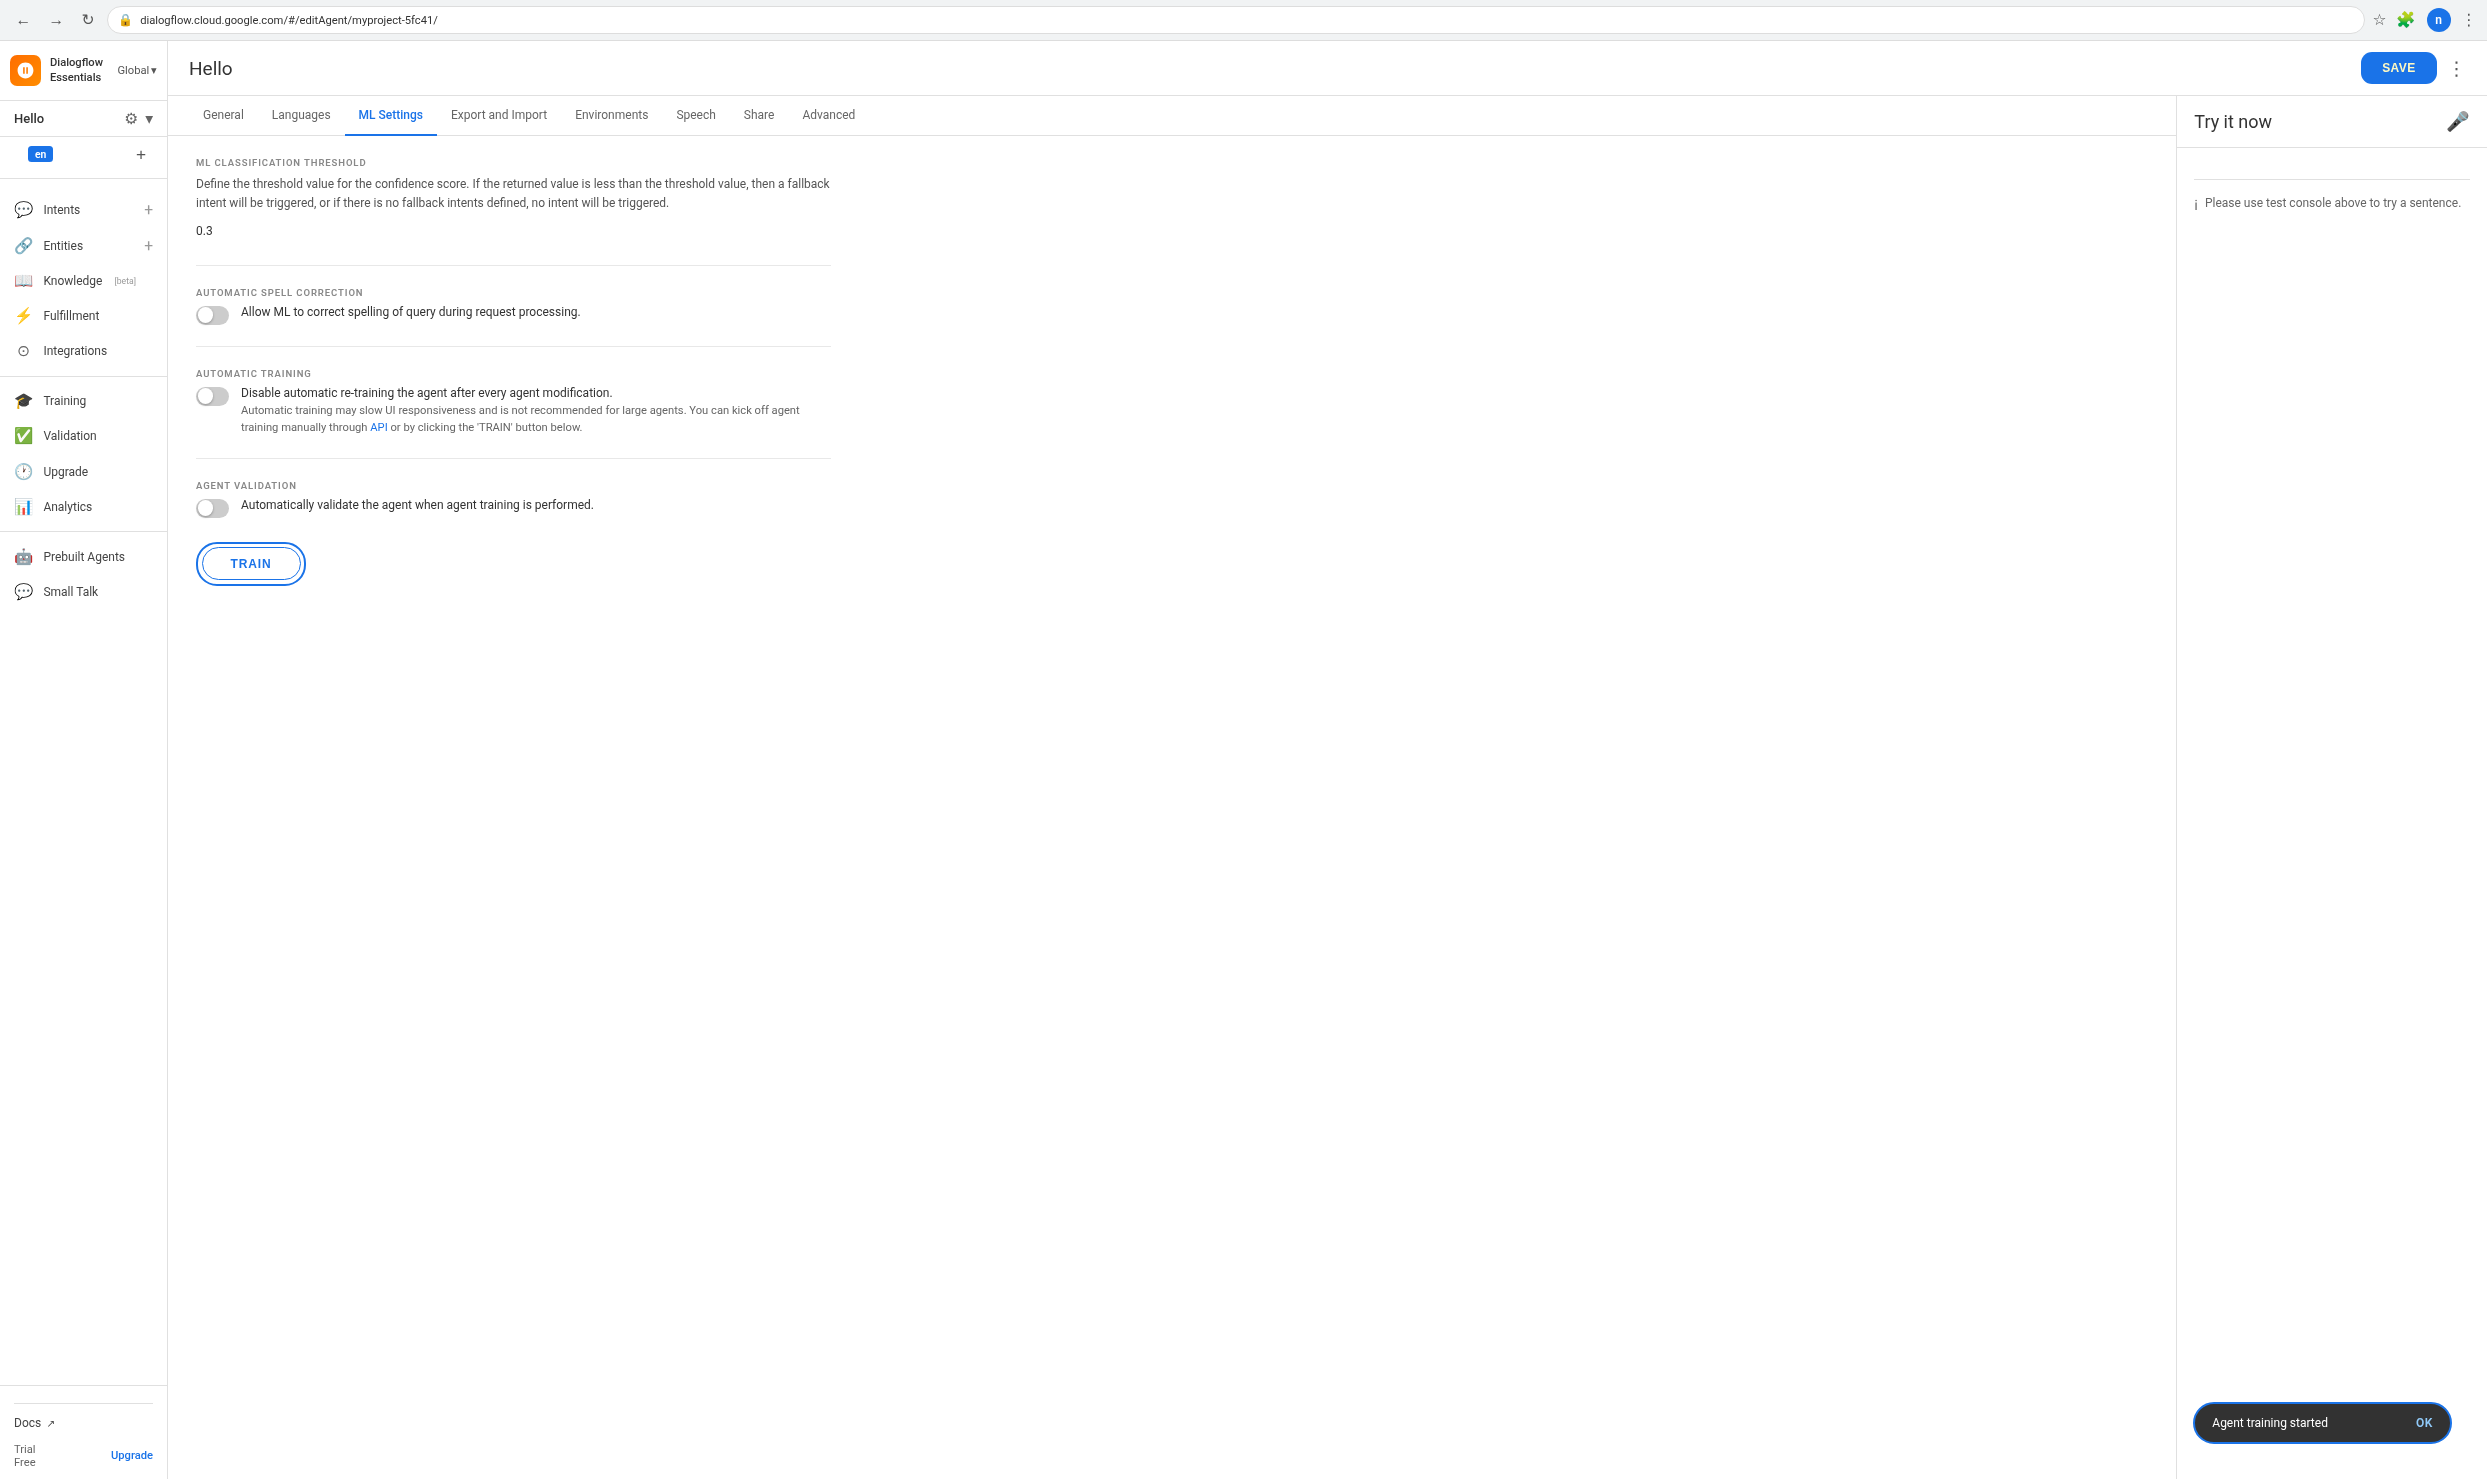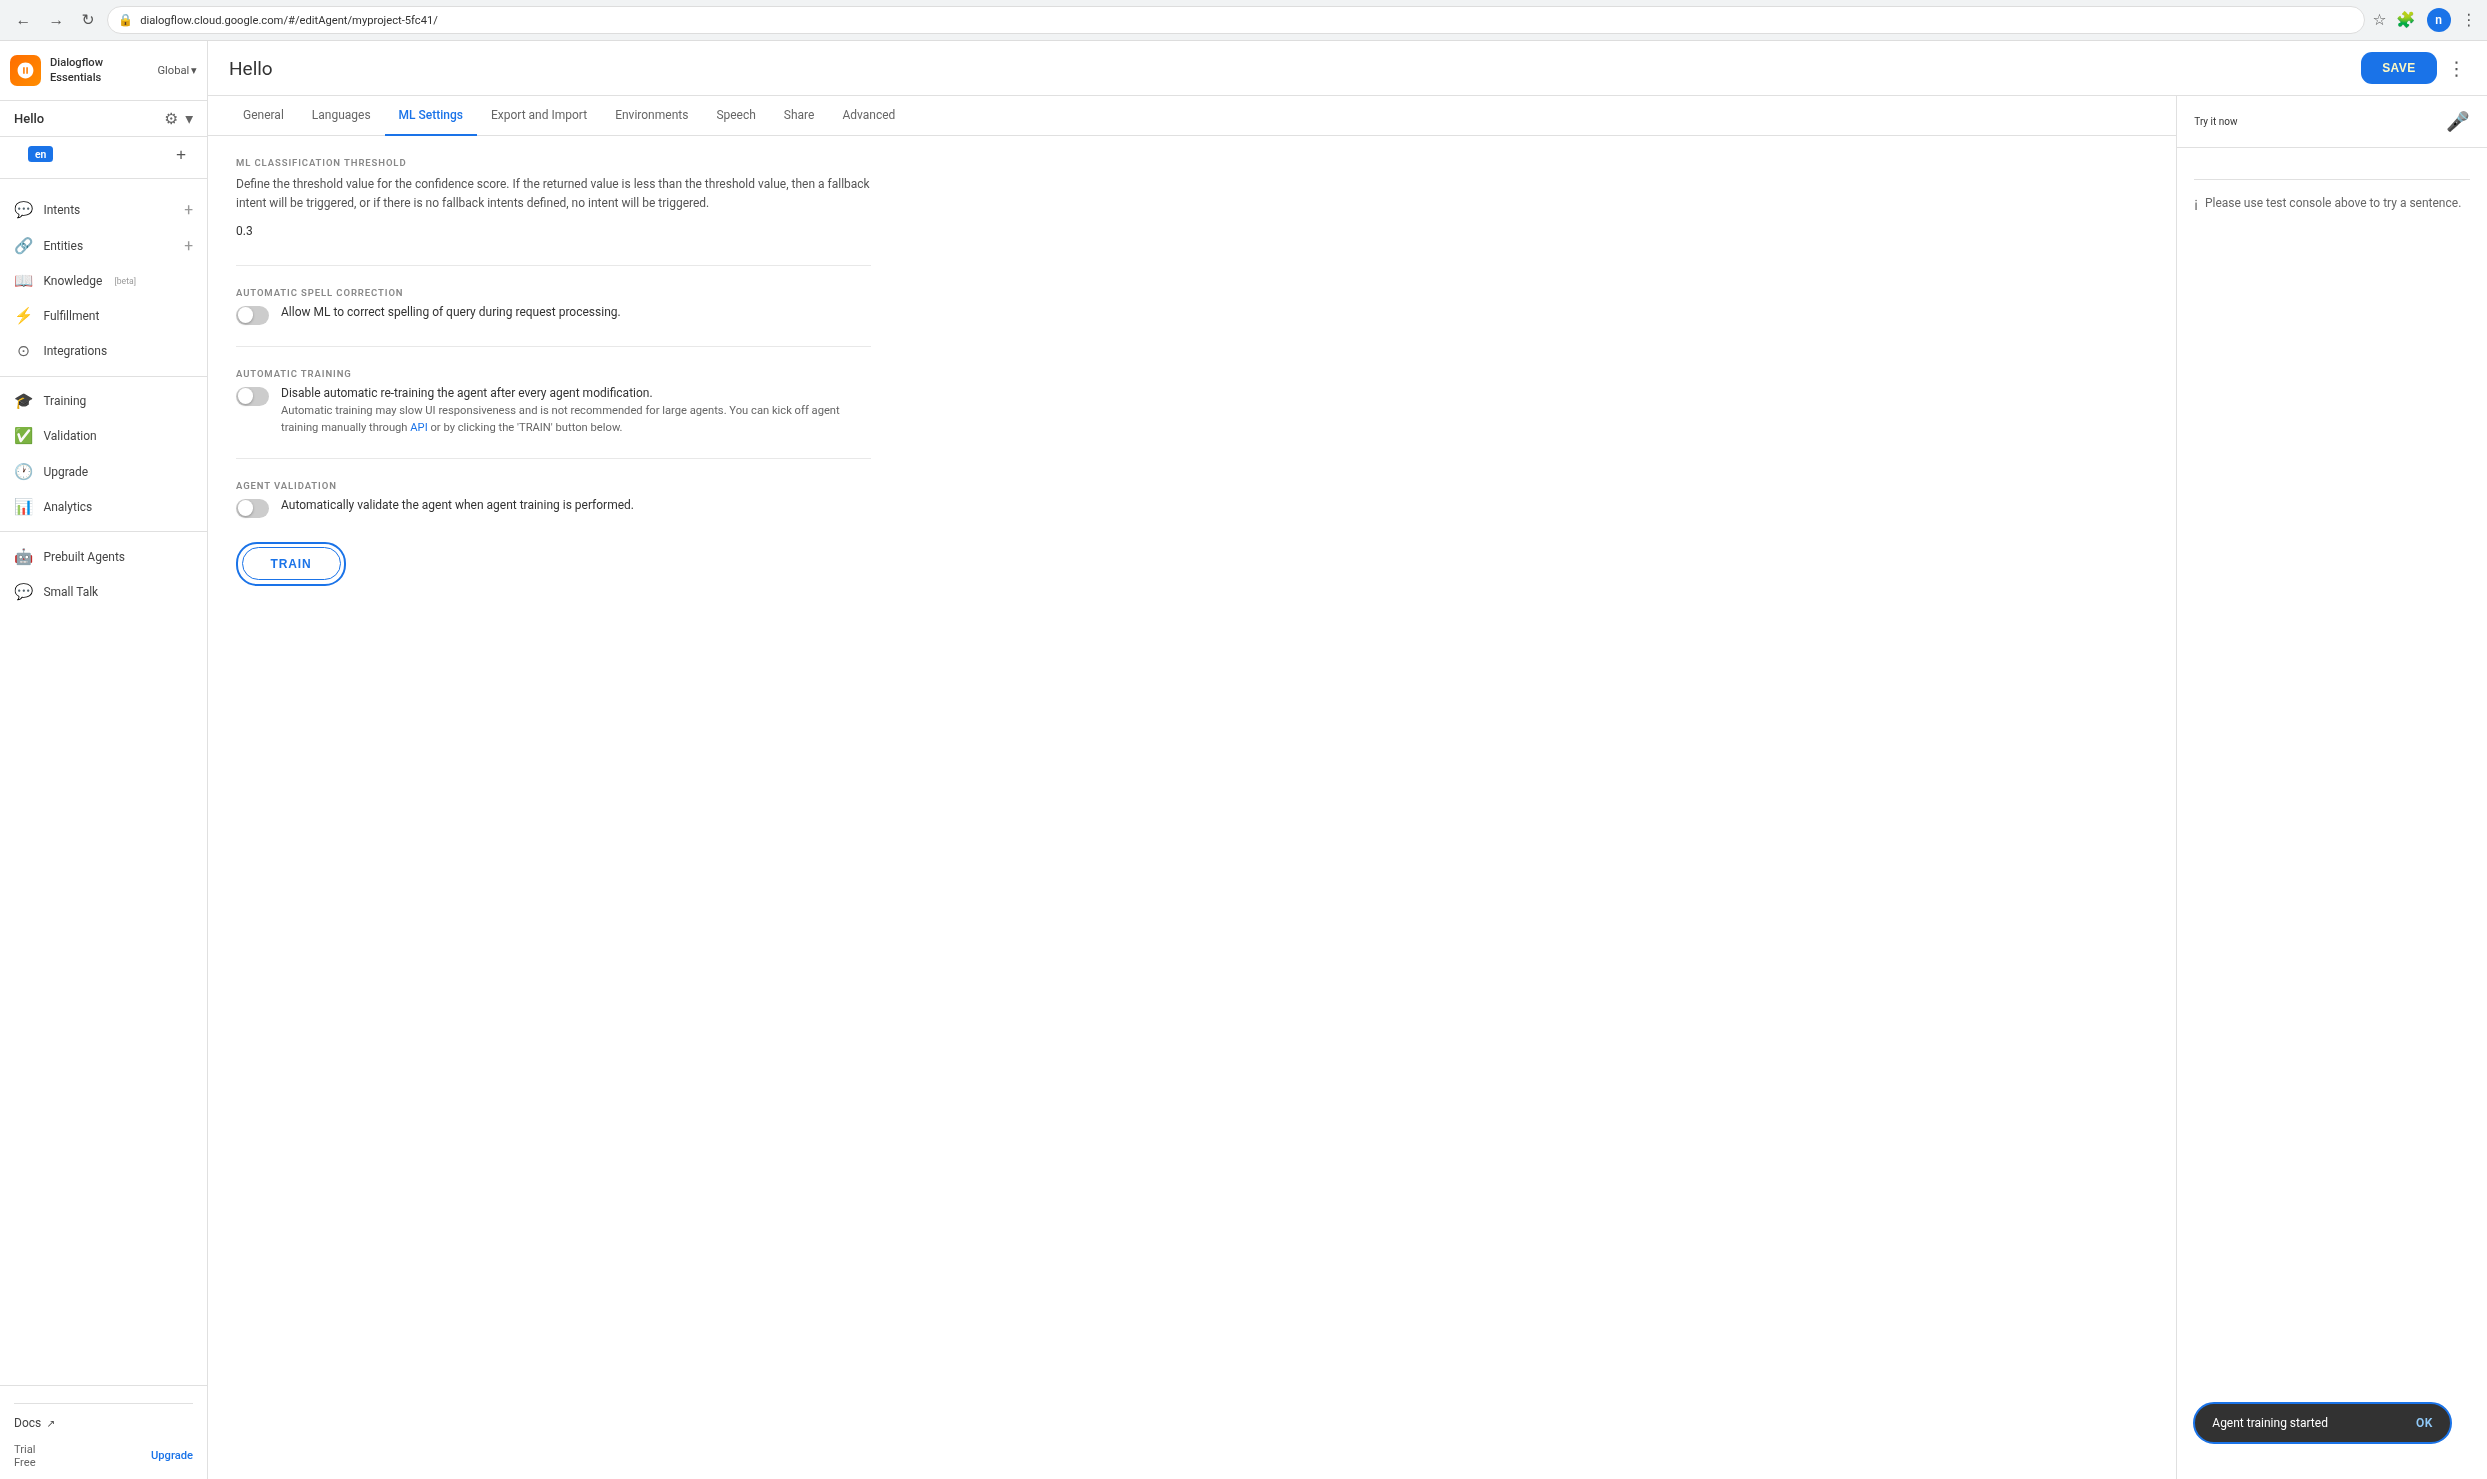--- a/index.html
+++ b/index.html
@@ -14,21 +14,21 @@
       flex: 1; display: flex; align-items: center; background: #fff; border: 0.9px solid #ddd; border-radius: 17.3px; padding: 3.5px 10.4px; gap: 7px; height: 28px;
     }
     .address-url { font-size: 11.2px; color: #333; flex: 1; }
     .browser-icons { display: flex; gap: 10.4px; align-items: center; color: #555; font-size: 15.6px; }
 
     
     .app { display: flex; flex: 1; overflow: hidden; }
 
     
     .sidebar {
-      width: 208px; background: #fff; border-right: 0.9px solid #e0e0e0; display: flex; flex-direction: column; overflow-y: auto; flex-shrink: 0;
+      width: 168px; background: #fff; border-right: 0.9px solid #e0e0e0; display: flex; flex-direction: column; overflow-y: auto; flex-shrink: 0;
     }
     .sidebar-header {
       display: flex; align-items: center; padding: 14px 10.4px; gap: 8.6px; border-bottom: 0.9px solid #e0e0e0;
     }
     .logo-icon {
       width: 31px; height: 31px; background: linear-gradient(135deg, #FF6D00 0%, #FF8C00 100%); border-radius: 7px; display: flex; align-items: center; justify-content: center; color: white; font-size: 17.3px; flex-shrink: 0;
     }
     .logo-text { font-size: 11.2px; font-weight: 500; line-height: 1.3; color: #333; }
     .global-select { display: flex; align-items: center; gap: 1.7px; font-size: 11.2px; color: #555; cursor: pointer; margin-left: auto; }
 
@@ -72,21 +72,21 @@
     }
     .more-icon { color: #555; font-size: 19px; margin-left: 10.4px; cursor: pointer; }
 
     
     .try-panel {
       width: 311px; border-left: 0.9px solid #e0e0e0; display: flex; flex-direction: column; background: #fff; flex-shrink: 0;
     }
     .try-header {
       display: flex; align-items: center; justify-content: space-between; padding: 14px 17.3px; border-bottom: 0.9px solid #e0e0e0;
     }
-    .try-title { font-size: 10px; color: #333; }
+    .try-title { font-size: 18px; color: #333; }
     .mic-icon { font-size: 19px; color: #555; cursor: pointer; }
     .try-body { flex: 1; padding: 17.3px; }
     .try-hint { display: flex; align-items: flex-start; gap: 7px; color: #666; font-size: 12px; line-height: 1.5; }
     .try-hint-icon { color: #666; font-size: 14px; margin-top: 0.9px; }
     .try-divider { border: none; border-top: 0.9px solid #e0e0e0; margin: 14px 0; }
 
     
     .content-wrapper { display: flex; flex: 1; overflow: hidden; }
     .content-area { flex: 1; overflow-y: auto; }
     .tabs-bar {

